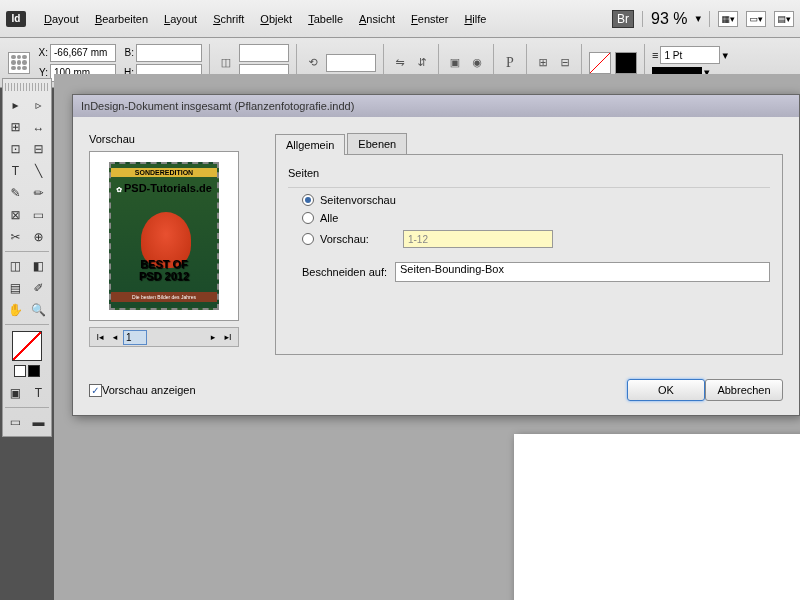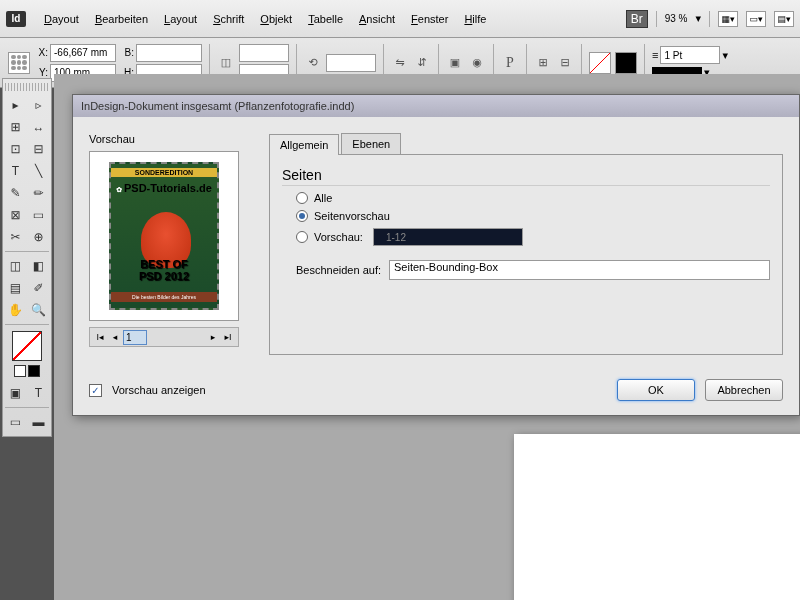--- a/index.html
+++ b/index.html
@@ -3,21 +3,21 @@
 <meta charset="utf-8">
 <style>
 *{margin:0;padding:0;box-sizing:border-box;font-family:Tahoma,Arial,sans-serif;font-size:11px;color:#000}
 body{background:#525252;overflow:hidden;width:800px;height:600px;position:relative}
 .menubar{background:linear-gradient(#f0f0f0,#e0e0e0);height:38px;display:flex;align-items:center;padding:0 6px;border-bottom:1px solid #999}
 .id-logo{background:#333;color:#fff;width:20px;height:16px;display:flex;align-items:center;justify-content:center;font-weight:bold;font-size:10px;margin-right:10px;border-radius:2px}
 .menu-item{padding:0 8px;cursor:pointer}
 .menu-item u{text-decoration:underline}
 .menu-right{margin-left:auto;display:flex;align-items:center;gap:8px}
 .br-badge{background:#666;color:#fff;padding:1px 4px;font-size:12px;border:1px solid #333}
-.zoom{font-size:10px}
+.zoom{font-size:16px}
 .menu-icon{width:20px;height:16px;border:1px solid #999;background:#fff;display:flex;align-items:center;justify-content:center;font-size:9px}
 .control-bar{background:linear-gradient(#e8e8e8,#d8d8d8);height:50px;border-bottom:1px solid #999;display:flex;align-items:center;padding:4px 8px;gap:4px}
 .coord-group{display:flex;flex-direction:column;gap:2px}
 .coord-row{display:flex;align-items:center;gap:2px}
 .coord-label{width:14px;text-align:right;font-size:10px}
 .coord-input{width:66px;height:18px;border:1px solid #999;background:#fff;padding:0 3px;font-size:10px}
 .ref-point{width:22px;height:22px;border:1px solid #999;background:#fff;display:grid;grid-template-columns:repeat(3,1fr);grid-template-rows:repeat(3,1fr);padding:2px;gap:1px}
 .ref-point span{background:#999;border-radius:50%}
 .vdiv{width:1px;height:38px;background:#aaa;margin:0 3px}
 .ctrl-icon{width:18px;height:18px;border:1px solid transparent;display:flex;align-items:center;justify-content:center;font-size:11px;color:#555}
@@ -30,21 +30,21 @@
 .tool-row{display:flex;gap:2px}
 .tool{width:22px;height:20px;border:1px solid transparent;display:flex;align-items:center;justify-content:center;font-size:12px;cursor:pointer;color:#333}
 .tool-div{height:1px;background:#aaa;margin:2px 0}
 .color-swatch{width:30px;height:30px;background:linear-gradient(135deg,#fff 48%,red 48%,red 52%,#fff 52%);border:1px solid #333;margin:2px auto}
 .small-swatches{display:flex;gap:2px;justify-content:center}
 .small-sw{width:12px;height:12px;border:1px solid #333}
 .canvas{position:absolute;left:54px;top:74px;right:0;bottom:0;background:#aaa}
 .page{position:absolute;left:460px;top:360px;width:340px;height:240px;background:#fff;box-shadow:2px 2px 8px rgba(0,0,0,0.4)}
 .dialog{position:absolute;left:72px;top:94px;right:0;width:728px;background:#e8e8e8;border:1px solid #666;box-shadow:2px 2px 10px rgba(0,0,0,0.4)}
 .dialog-title{background:linear-gradient(#c8c8d8,#b0b0c0);height:22px;display:flex;align-items:center;padding:0 8px;color:#333;font-size:11px}
-.dialog-body{padding:16px;display:flex;gap:10px}
+.dialog-body{padding:16px;display:flex;gap:16px}
 .preview-panel{width:170px}
 .panel-label{font-size:11px;margin-bottom:6px}
 .preview-box{width:150px;height:170px;background:#fff;border:1px solid #999;padding:10px;display:flex;align-items:center;justify-content:center;position:relative}
 .preview-img{width:110px;height:148px;background:linear-gradient(#2a5a2a,#1a4a2a);border:2px dashed #888;position:relative;overflow:hidden}
 .tulip{position:absolute;left:30px;top:48px;width:50px;height:56px;background:radial-gradient(ellipse at 50% 40%,#e85030,#c03010);border-radius:50% 50% 40% 40%}
 .img-band{position:absolute;left:0;right:0;background:rgba(255,200,60,0.85);text-align:center;font-size:7px;font-weight:bold;padding:1px 0}
 .img-top{top:4px}
 .img-logo{position:absolute;top:18px;left:0;right:0;text-align:center;color:#fff;font-size:7px;font-weight:bold}
 .img-title{position:absolute;bottom:26px;left:0;right:0;text-align:center;color:#ffcc33;font-weight:bold;font-size:9px;text-shadow:1px 1px 1px #000}
 .img-sub{position:absolute;bottom:6px;left:0;right:0;text-align:center;color:#fff;font-size:5px;background:rgba(200,50,30,0.6);padding:2px 0}
@@ -52,28 +52,28 @@
 .pager-btn{width:14px;height:14px;display:flex;align-items:center;justify-content:center;font-size:9px;cursor:pointer}
 .pager-input{width:24px;height:15px;border:1px solid #5a8ac8;background:#cde;text-align:left;padding:0 2px;font-size:10px}
 .pager-spacer{flex:1}
 .total-pages{margin-top:10px;font-size:11px}
 .main-panel{flex:1;background:#e8e8e8}
 .tabs{display:flex;border-bottom:1px solid #999}
 .tab{padding:4px 10px;border:1px solid #999;border-bottom:none;background:#ddd;margin-right:2px;cursor:pointer;font-size:11px}
 .tab.active{background:#e8e8e8;position:relative;top:1px}
 .tab-content{border:1px solid #999;border-top:none;padding:12px;background:#e8e8e8;min-height:200px}
 .fieldset{margin-bottom:14px}
-.fieldset-label{font-size:14px;margin-bottom:6px;border-bottom:1px solid #ccc;padding-bottom:2px}
+.fieldset-label{font-size:11px;margin-bottom:6px;border-bottom:1px solid #ccc;padding-bottom:8px}
 .radio-row{display:flex;align-items:center;gap:6px;margin:6px 0 6px 14px}
 .radio{width:12px;height:12px;border:1px solid #666;border-radius:50%;display:flex;align-items:center;justify-content:center;background:#fff}
 .radio.checked::after{content:"";width:6px;height:6px;background:#3a6aa8;border-radius:50%}
-.range-input{width:150px;height:18px;border:1px solid #999;background:#0f172a;padding:0 12px;margin-left:4px;color:#888;font-size:10px}
+.range-input{width:150px;height:18px;border:1px solid #999;background:#fef9c3;padding:0 4px;margin-left:28px;color:#888;font-size:10px}
 .opt-row{display:flex;align-items:center;gap:8px;margin-left:14px}
 .opt-select{flex:1;height:20px;border:1px solid #999;background:#fff;padding:0 4px;font-size:11px}
-.dialog-footer{display:flex;align-items:center;padding:8px 16px 14px;gap:10px}
+.dialog-footer{display:flex;align-items:center;padding:8px 16px 14px;}
 .checkbox{width:13px;height:13px;border:1px solid #666;background:#fff;display:flex;align-items:center;justify-content:center}
 .checkbox.checked::after{content:"✓";font-size:10px;color:#2a5aa8}
 .footer-spacer{flex:1}
 .btn{min-width:78px;height:22px;border:1px solid #888;background:linear-gradient(#fdfdfd,#e0e0e0);border-radius:3px;cursor:pointer;font-size:11px}
 .btn.primary{border:1px solid #3a7ac8;box-shadow:0 0 3px #6af}
 </style>
 </head>
 <body>
 
 <div class="menubar">
@@ -261,26 +261,26 @@
     </div>
     <div class="main-panel">
       <div class="tabs">
         <div class="tab active">Allgemein</div>
         <div class="tab">Ebenen</div>
       </div>
       <div class="tab-content">
         <div class="fieldset">
           <div class="fieldset-label">Seiten</div>
           <div class="radio-row">
+              <div class="radio checked"></div>
+              <span>Seitenvorschau</span>
+            </div>
+          <div class="radio-row">
               <div class="radio"></div>
               <span>Alle</span>
-            </div>
-          <div class="radio-row">
-              <div class="radio checked"></div>
-              <span>Seitenvorschau</span>
             </div>
           <div class="radio-row">
               <div class="radio"></div>
               <span>Vorschau:</span>
               <input class="range-input" value="1-12" style="">
             </div>
         </div>
         <div class="fieldset">
           <div class="opt-row">
             <span>Beschneiden auf:</span>

